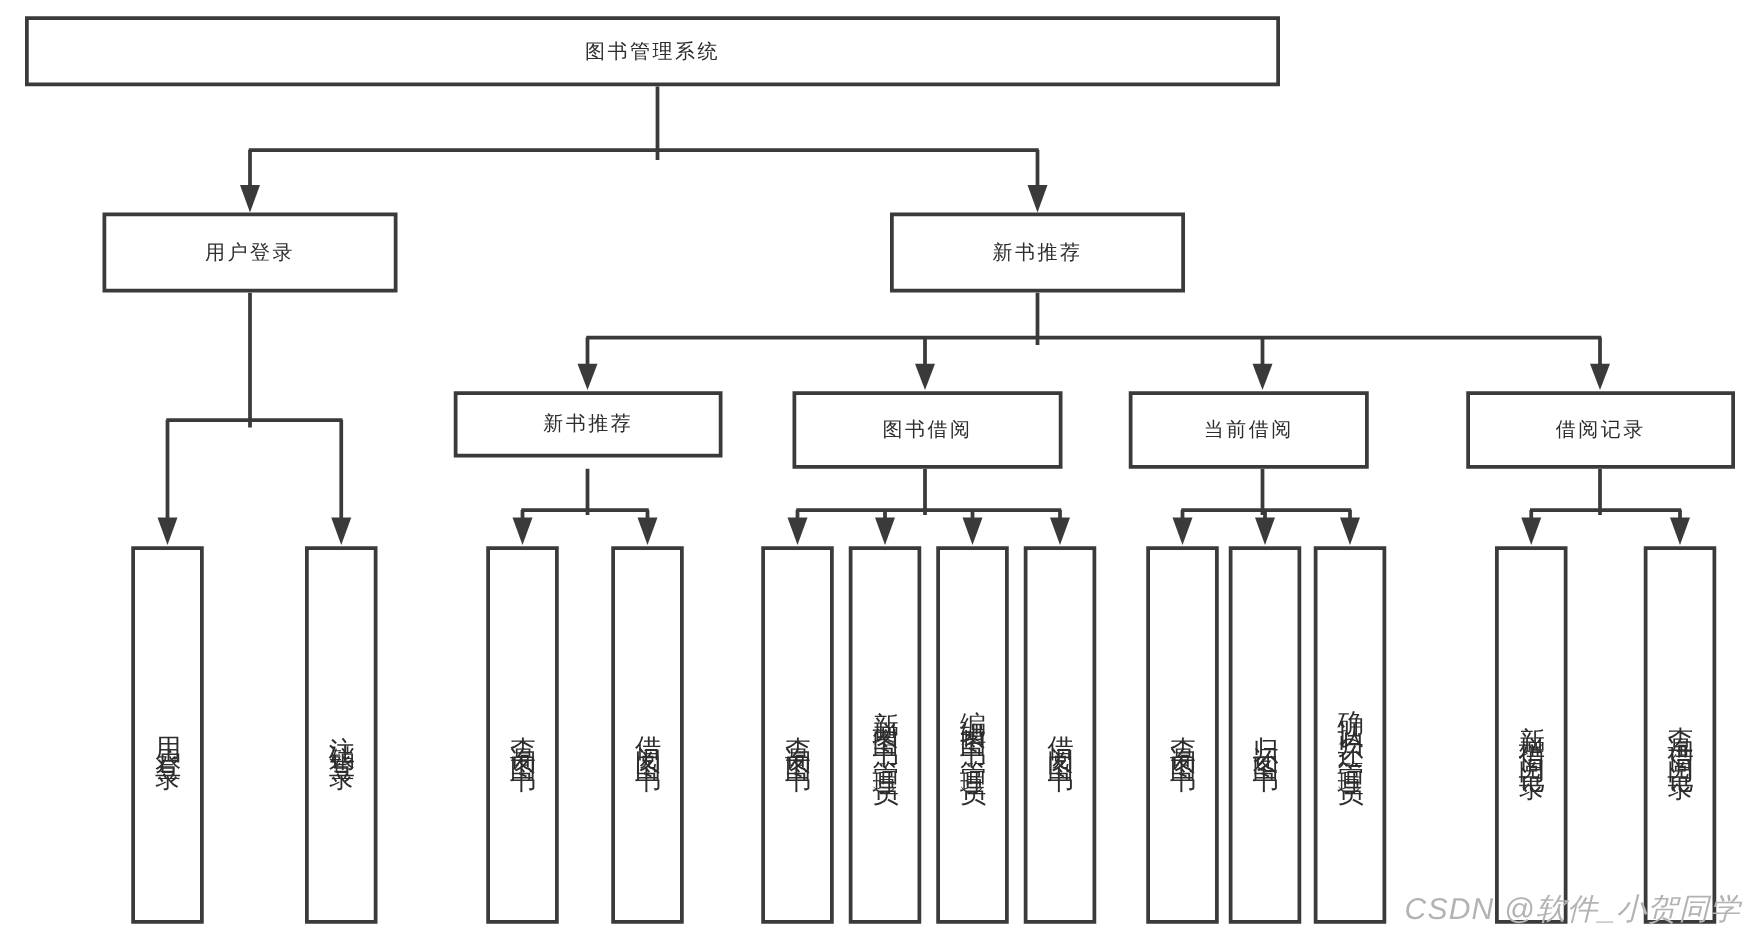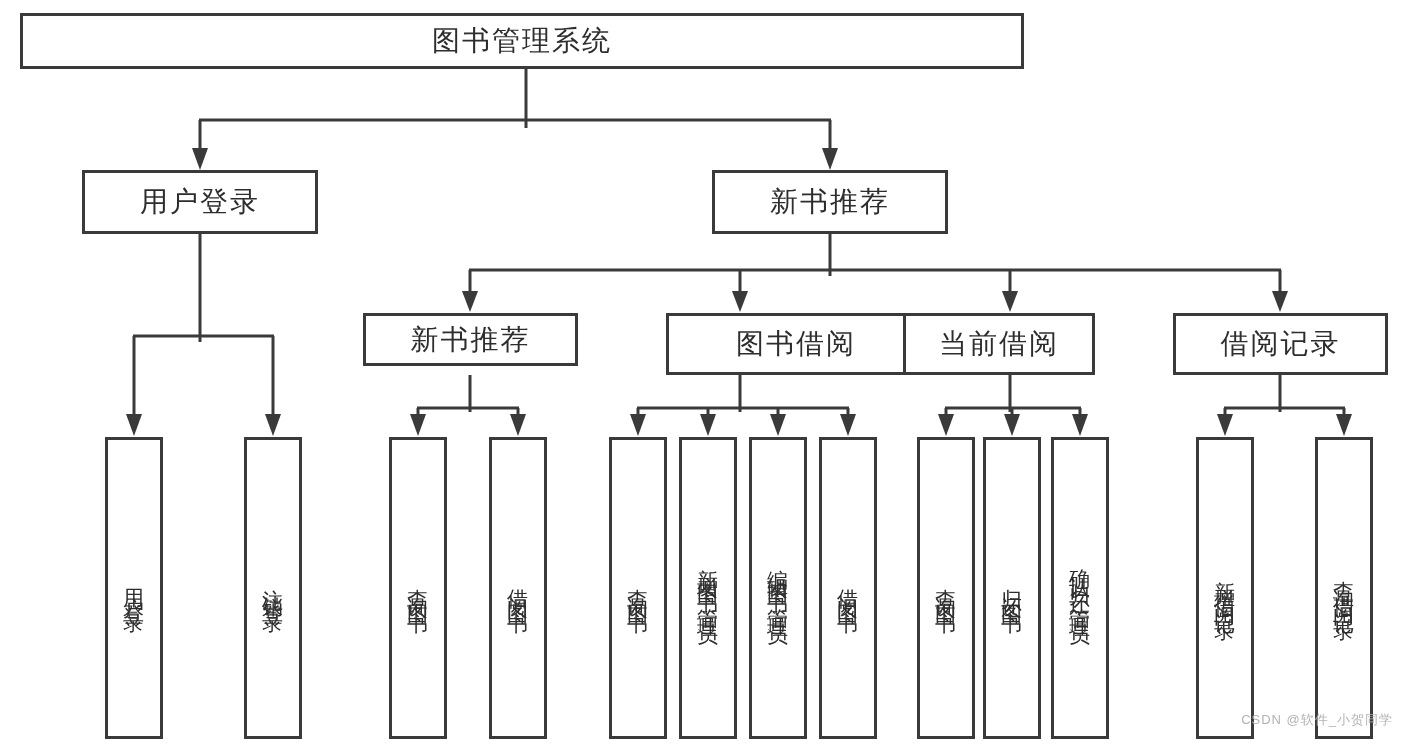--- a/index.html
+++ b/index.html
@@ -20,41 +20,42 @@
   #connectors{position:absolute;left:0;top:0;color:var(--line);}
   .box{
     position:absolute;
     box-sizing:border-box;
     border:3px solid var(--line);
     background:#fff;
     display:flex;align-items:center;justify-content:center;
     z-index:2;
   }
   .box .lbl{
-    font-size:28px;
+    font-size:16px;
     letter-spacing:2px;
     color:var(--text);
     white-space:nowrap;
   }
   .leaf .lbl{
     writing-mode:vertical-rl;
     text-orientation:mixed;
     font-size:21px;
     letter-spacing:8px;
     line-height:1;
     white-space:normal;
   }
   .watermark{
     position:absolute;
     top:711px;right:12px;
-    font-size:13px;
+    font-size:24px;
     letter-spacing:1px;
     color:var(--watermark);
     z-index:5;
     white-space:nowrap;
+    font-style:italic;
   }
 </style>
 </head>
 <body>
 
 <div id="canvas">
 
   <svg id="connectors" width="1405" height="747" viewBox="0 0 1405 747" aria-hidden="true">
     <g stroke="currentColor" stroke-width="3" fill="none">
 
@@ -131,21 +132,21 @@
   <div class="box" style="left:82px;top:170px;width:236px;height:64px">
     <span class="lbl">用户登录</span>
   </div>
   <div class="box" style="left:712px;top:170px;width:236px;height:64px">
     <span class="lbl">新书推荐</span>
   </div>
 
   <div class="box" style="left:363px;top:313px;width:215px;height:53px">
     <span class="lbl">新书推荐</span>
   </div>
-  <div class="box" style="left:666px;top:313px;width:260px;height:62px">
+  <div class="box" style="left:634px;top:313px;width:216px;height:62px">
     <span class="lbl">图书借阅</span>
   </div>
   <div class="box" style="left:903px;top:313px;width:192px;height:62px">
     <span class="lbl">当前借阅</span>
   </div>
   <div class="box" style="left:1173px;top:313px;width:215px;height:62px">
     <span class="lbl">借阅记录</span>
   </div>
 
   <div class="box leaf" style="left:105px;top:437px;width:58px;height:302px">

